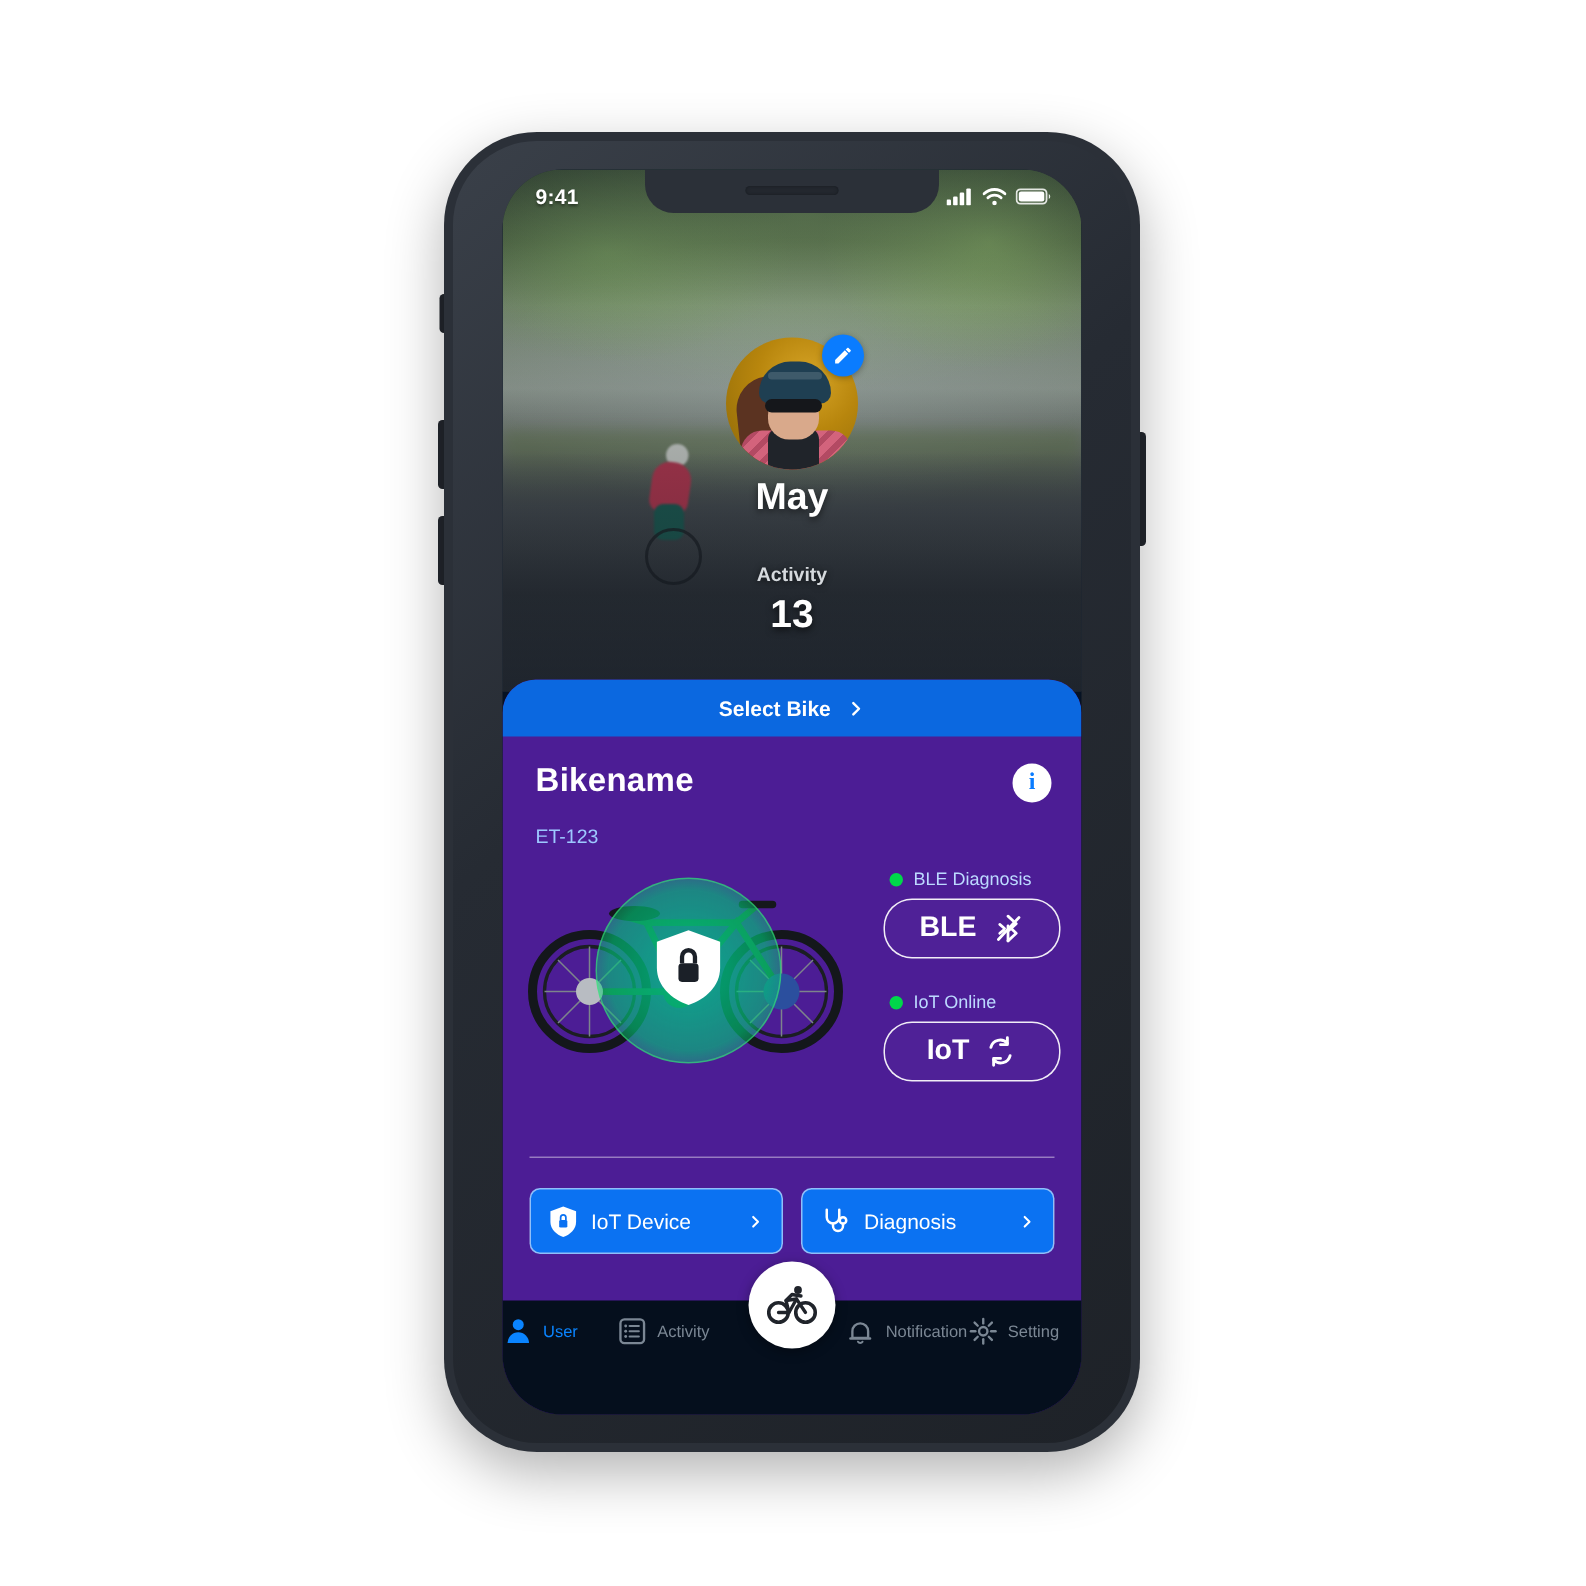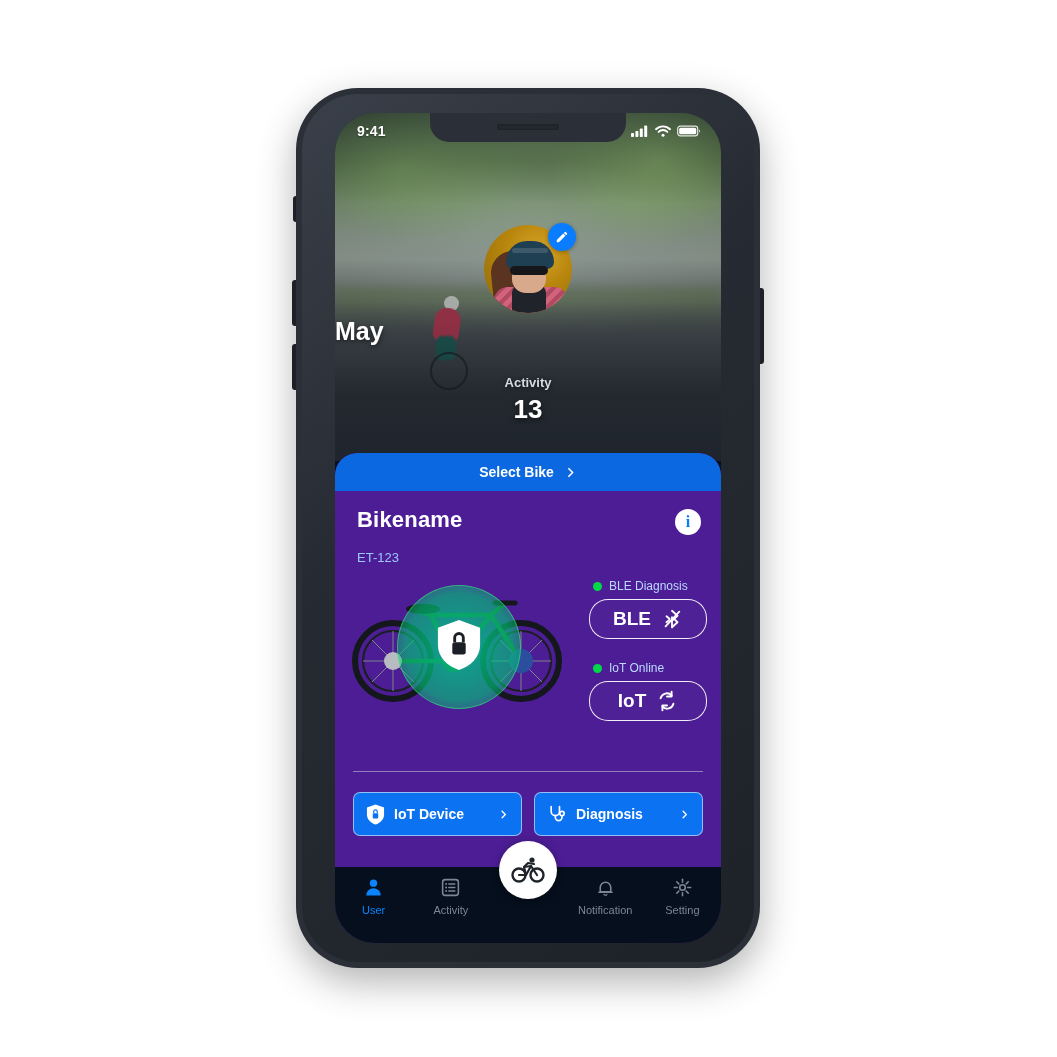--- a/index.html
+++ b/index.html
@@ -275,20 +275,21 @@
     background: #0a7cff;
     display: flex;
     align-items: center;
     justify-content: center;
     box-shadow: 0 1px 4px rgba(0,0,0,.3);
   }
   .profile-name {
     position: absolute;
     top: 204px;
     left: 0; right: 0;
+    text-align: center;
     color: #ffffff;
     font-size: 25px;
     font-weight: bold;
     text-shadow: 0 2px 5px rgba(0,0,0,.55);
   }
   .stats {
     position: absolute;
     top: 262px;
     left: 0; right: 0;
     display: flex;
@@ -464,39 +465,39 @@
     border: 1px solid rgba(255,255,255,.55);
     border-radius: 7px;
     background: #0b72f2;
     display: flex;
     align-items: center;
     gap: 9px;
     padding: 0 12px;
     box-sizing: border-box;
     color: #ffffff;
     font-size: 14px;
-    font-weight: bold;
+    font-weight: normal;
   }
   .action-label { flex: 1; }
 
   
   .tabbar {
     position: absolute;
     left: 0; right: 0; bottom: 0;
     height: 76px;
     background: #050f1d;
     display: flex;
     align-items: flex-start;
     padding-top: 10px;
     box-sizing: border-box;
   }
   .tab {
     flex: 1;
     display: flex;
-    flex-direction: column;
+    flex-direction: row;
     align-items: center;
     gap: 6px;
     color: #7b8794;
     font-size: 11px;
   }
   .tab.spacer { visibility: hidden; }
   .tab.active { color: #0a84ff; }
   .fab {
     position: absolute;
     left: 50%;

